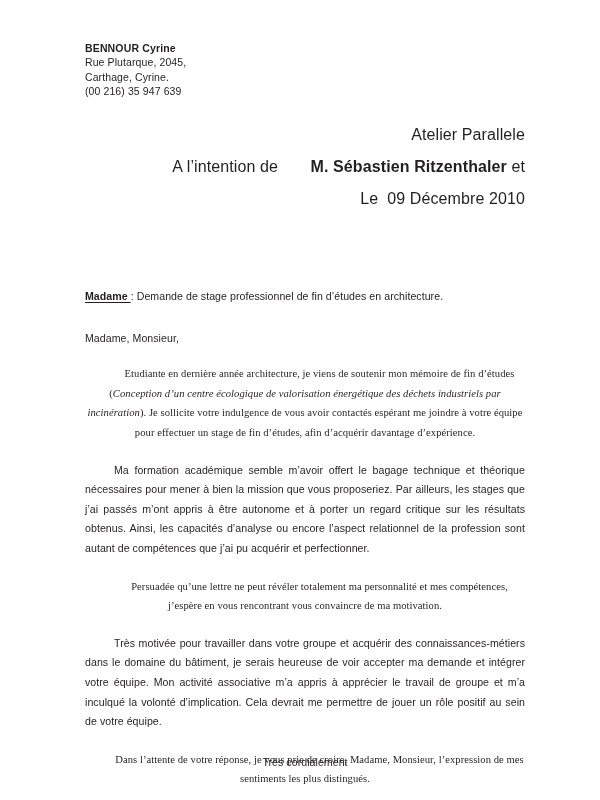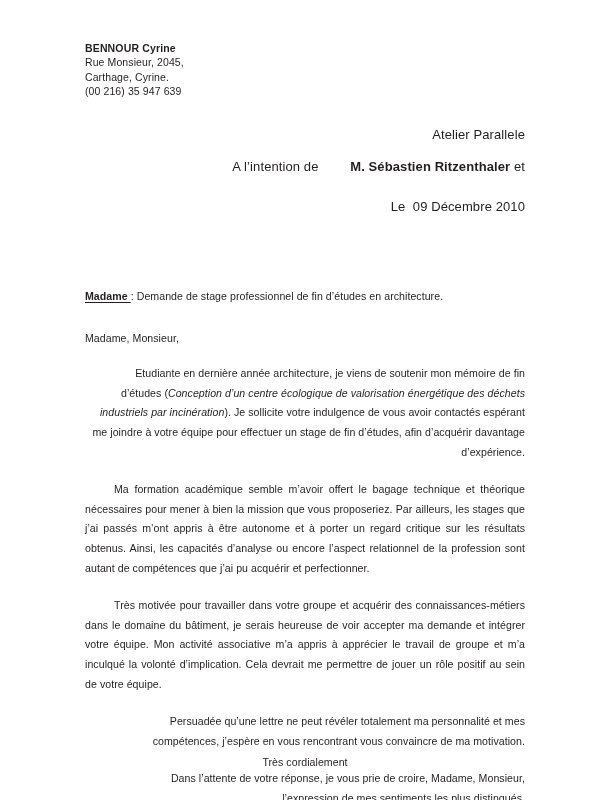--- a/index.html
+++ b/index.html
@@ -33,30 +33,30 @@
     letter-spacing: 0.15px;
   }
   .sender .line { white-space: pre; }
 
   
   .recipient {
     position: absolute;
     right: 75px;
     top: 128px;
     text-align: right;
-    font-size: 13px;
+    font-size: 16px;
     line-height: 14.5px;
     letter-spacing: 0.1px;
   }
   .recipient .company { margin-bottom: 17px; }
   .recipient .attention-1 { white-space: nowrap; }
   .recipient .attention-2 { white-space: nowrap; }
   .recipient b { font-weight: bold; margin-left: 28px; }
   .recipient .date {
-    margin-top: 26px;
+    margin-top: 18px;
     white-space: pre;
   }
 
   
   .body {
     position: absolute;
     left: 85px;
     top: 287px;
     width: 440px;
     font-size: 10.6px;
@@ -80,62 +80,62 @@
 
   p.para {
     margin: 0 0 18px 0;
     text-align: justify;
     text-indent: 29px;
   }
   p.para.last { margin-bottom: 0; }
   p.para i { font-style: italic; }
 
   
-  p.para.ragged { text-align: right; }
+  p.para.ragged { text-align: center; font-family: Liberation Serif, serif; }
 
   .closing {
     position: absolute;
     left: 85px;
     right: 75px;
     top: 756px;
     text-align: center;
     font-size: 10.6px;
     letter-spacing: 0.05px;
   }
 </style>
 </head>
 <body>
 
 <div class="page">
 
   <div class="sender">
     <div class="line name">BENNOUR Cyrine</div>
-    <div class="line">Rue Monsieur, 2045,</div>
+    <div class="line">Rue Plutarque, 2045,</div>
     <div class="line">Carthage, Cyrine.</div>
     <div class="line">(00 216) 35 947 639</div>
   </div>
 
   <div class="recipient">
     <div class="company">Atelier Parallele</div>
     <div class="attention-1"><span>A l’intention de </span><b>M. Sébastien Ritzenthaler</b><span> et</span></div>
     <div class="date">Le  09 Décembre 2010</div>
   </div>
 
   <div class="body">
 
     <div class="subject"><span class="objet">Madame </span><span>: </span><span>Demande de stage professionnel de fin d’études en architecture.</span></div>
 
     <div class="salutation">Madame, Monsieur,</div>
 
     <p class="para ragged"><span>Etudiante en dernière année architecture, je viens de soutenir mon mémoire de fin d’études (</span><i>Conception d’un centre écologique de valorisation énergétique des déchets industriels par incinération</i><span>). Je sollicite votre indulgence de vous avoir contactés espérant me joindre à votre équipe pour effectuer un stage de fin d’études, afin d’acquérir davantage d’expérience.</span></p>
 
     <p class="para">Ma formation académique semble m’avoir offert le bagage technique et théorique nécessaires pour mener à bien la mission que vous proposeriez. Par ailleurs, les stages que j’ai passés m’ont appris à être autonome et à porter un regard critique sur les résultats obtenus. Ainsi, les capacités d’analyse ou encore l’aspect relationnel de la profession sont autant de compétences que j’ai pu acquérir et perfectionner.</p>
 
+    <p class="para ragged">Persuadée qu’une lettre ne peut révéler totalement ma personnalité et mes compétences, j’espère en vous rencontrant vous convaincre de ma motivation.</p>
+
     <p class="para">Très motivée pour travailler dans votre groupe et acquérir des connaissances-métiers dans le domaine du bâtiment, je serais heureuse de voir accepter ma demande et intégrer votre équipe. Mon activité associative m’a appris à apprécier le travail de groupe et m’a inculqué la volonté d’implication. Cela devrait me permettre de jouer un rôle positif au sein de votre équipe.</p>
-
-    <p class="para ragged">Persuadée qu’une lettre ne peut révéler totalement ma personnalité et mes compétences, j’espère en vous rencontrant vous convaincre de ma motivation.</p>
 
     <p class="para ragged last">Dans l’attente de votre réponse, je vous prie de croire, Madame, Monsieur, l’expression de mes sentiments les plus distingués.</p>
   </div>
 
   <div class="closing">Très cordialement</div>
 
 </div>
 
 </body></html>

